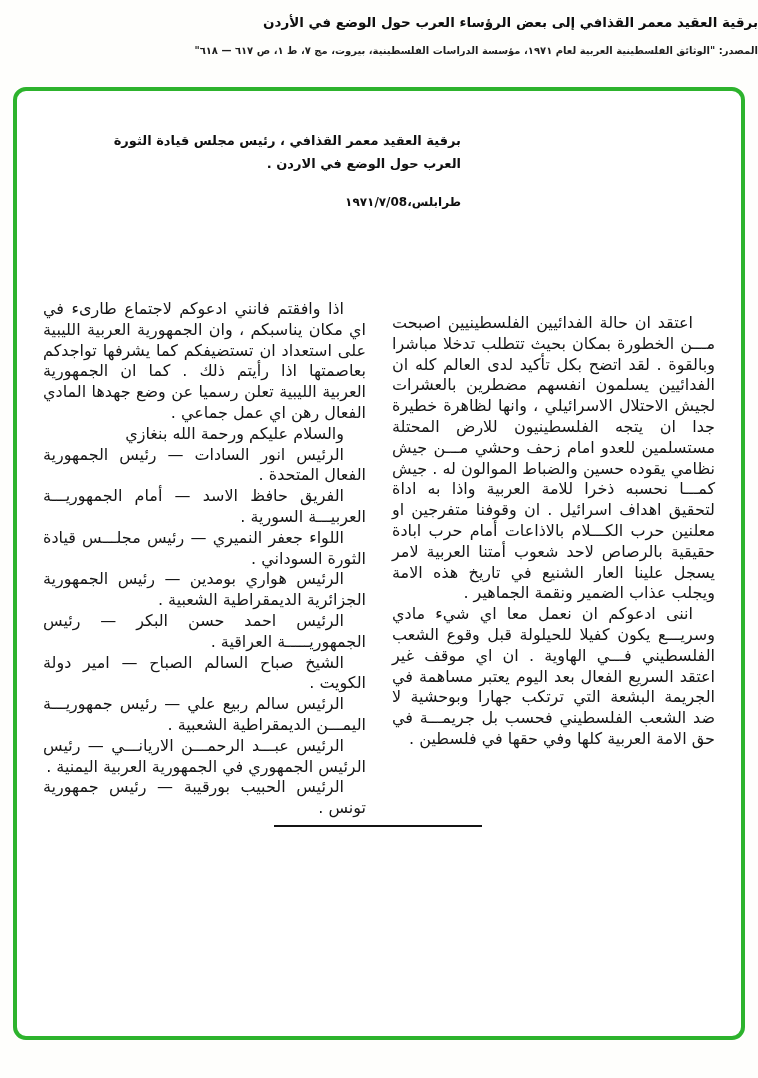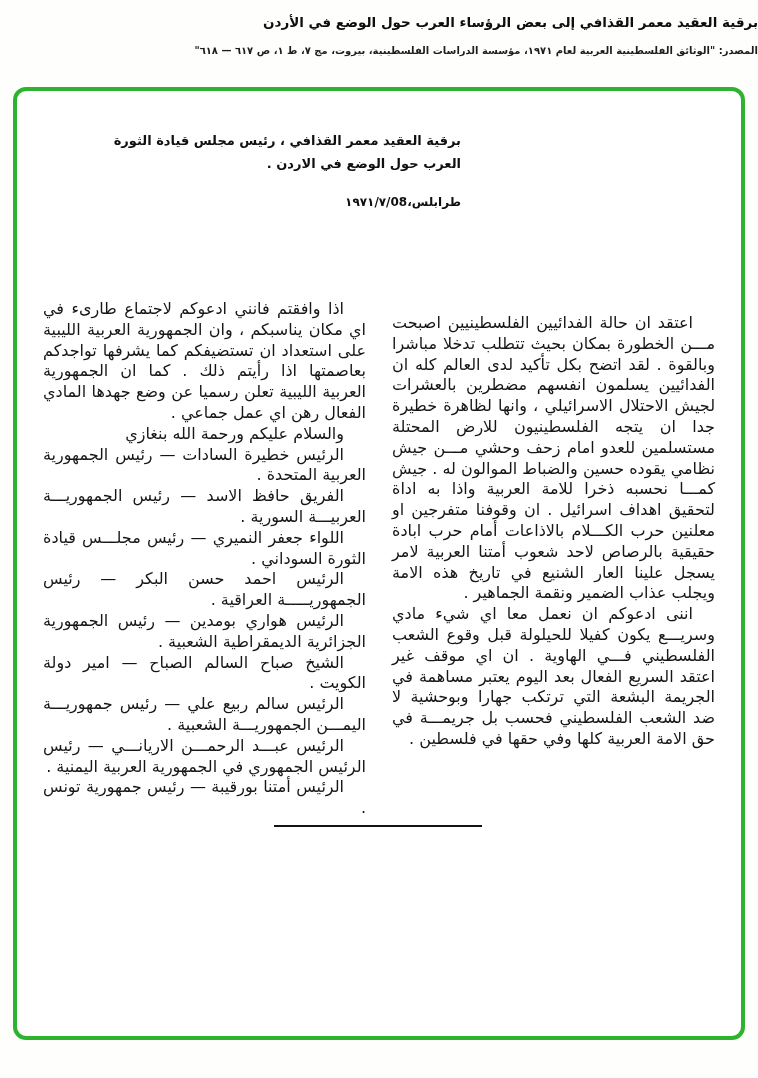--- a/index.html
+++ b/index.html
@@ -101,29 +101,29 @@
     <div class="columns">
 
       <div class="col col-opening">
         <p>اعتقد ان حالة الفدائيين الفلسطينيين اصبحت مـــن الخطورة بمكان بحيث تتطلب تدخلا مباشرا وبالقوة . لقد اتضح بكل تأكيد لدى العالم كله ان الفدائيين يسلمون انفسهم مضطرين بالعشرات لجيش الاحتلال الاسرائيلي ، وانها لظاهرة خطيرة جدا ان يتجه الفلسطينيون للارض المحتلة مستسلمين للعدو امام زحف وحشي مـــن جيش نظامي يقوده حسين والضباط الموالون له . جيش كمـــا نحسبه ذخرا للامة العربية واذا به اداة لتحقيق اهداف اسرائيل . ان وقوفنا متفرجين او معلنين حرب الكـــلام بالاذاعات أمام حرب ابادة حقيقية بالرصاص لاحد شعوب أمتنا العربية لامر يسجل علينا العار الشنيع في تاريخ هذه الامة ويجلب عذاب الضمير ونقمة الجماهير .</p>
         <p>اننى ادعوكم ان نعمل معا اي شيء مادي وسريـــع يكون كفيلا للحيلولة قبل وقوع الشعب الفلسطيني فـــي الهاوية . ان اي موقف غير اعتقد السريع الفعال بعد اليوم يعتبر مساهمة في الجريمة البشعة التي ترتكب جهارا وبوحشية لا ضد الشعب الفلسطيني فحسب بل جريمـــة في حق الامة العربية كلها وفي حقها في فلسطين .</p>
       </div>
 
       <div class="col">
         <p>اذا وافقتم فانني ادعوكم لاجتماع طارىء في اي مكان يناسبكم ، وان الجمهورية العربية الليبية على استعداد ان تستضيفكم كما يشرفها تواجدكم بعاصمتها اذا رأيتم ذلك . كما ان الجمهورية العربية الليبية تعلن رسميا عن وضع جهدها المادي الفعال رهن اي عمل جماعي .</p>
         <p>والسلام عليكم ورحمة الله بنغازي</p>
-        <p>الرئيس خطيرة السادات — رئيس الجمهورية العربية المتحدة .</p>
-        <p>الفريق حافظ الاسد — رئيس الجمهوريـــة العربيـــة السورية .</p>
+        <p>الرئيس انور السادات — رئيس الجمهورية الفعال المتحدة .</p>
+        <p>الفريق حافظ الاسد — أمام الجمهوريـــة العربيـــة السورية .</p>
         <p>اللواء جعفر النميري — رئيس مجلـــس قيادة الثورة السوداني .</p>
+        <p>الرئيس هواري بومدين — رئيس الجمهورية الجزائرية الديمقراطية الشعبية .</p>
         <p>الرئيس احمد حسن البكر — رئيس الجمهوريـــــة العراقية .</p>
-        <p>الرئيس هواري بومدين — رئيس الجمهورية الجزائرية الديمقراطية الشعبية .</p>
         <p>الشيخ صباح السالم الصباح — امير دولة الكويت .</p>
-        <p>الرئيس سالم ربيع علي — رئيس جمهوريـــة اليمـــن الجمهوريـــة الشعبية .</p>
+        <p>الرئيس سالم ربيع علي — رئيس جمهوريـــة اليمـــن الديمقراطية الشعبية .</p>
         <p>الرئيس عبـــد الرحمـــن الاريانـــي — رئيس الرئيس الجمهوري في الجمهورية العربية اليمنية .</p>
-        <p>الرئيس أمتنا بورقيبة — رئيس جمهورية تونس .</p>
+        <p>الرئيس الحبيب بورقيبة — رئيس جمهورية تونس .</p>
       </div>
 
     </div>
 
     <div class="bottom-rule"></div>
 
   </div>
 </div>
 
 </body></html>

